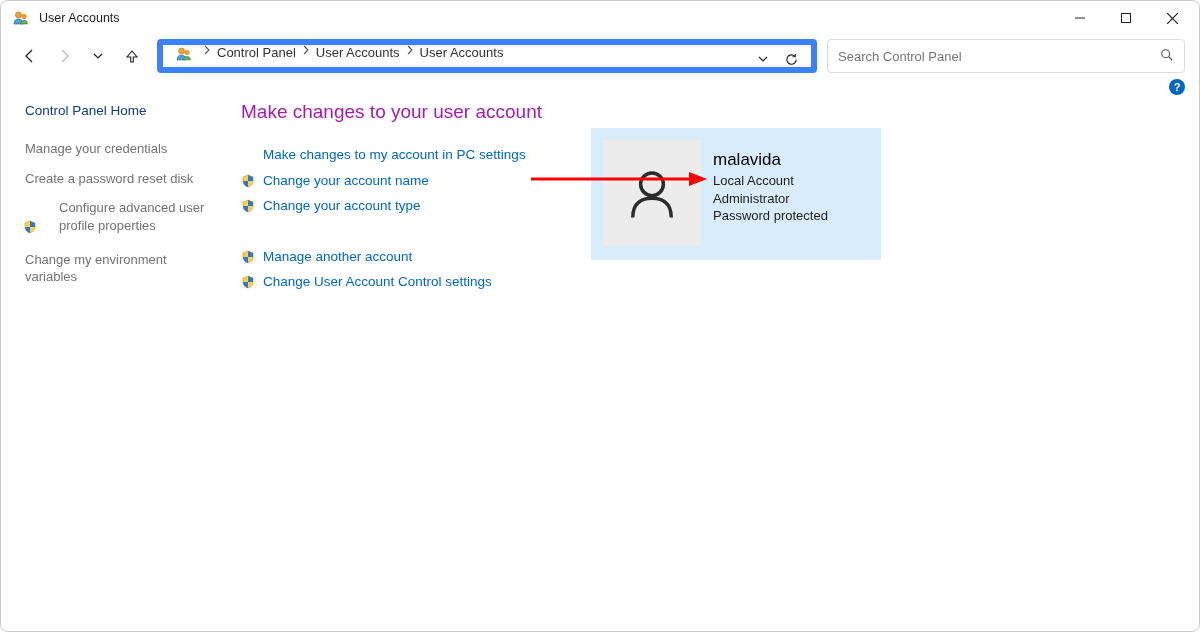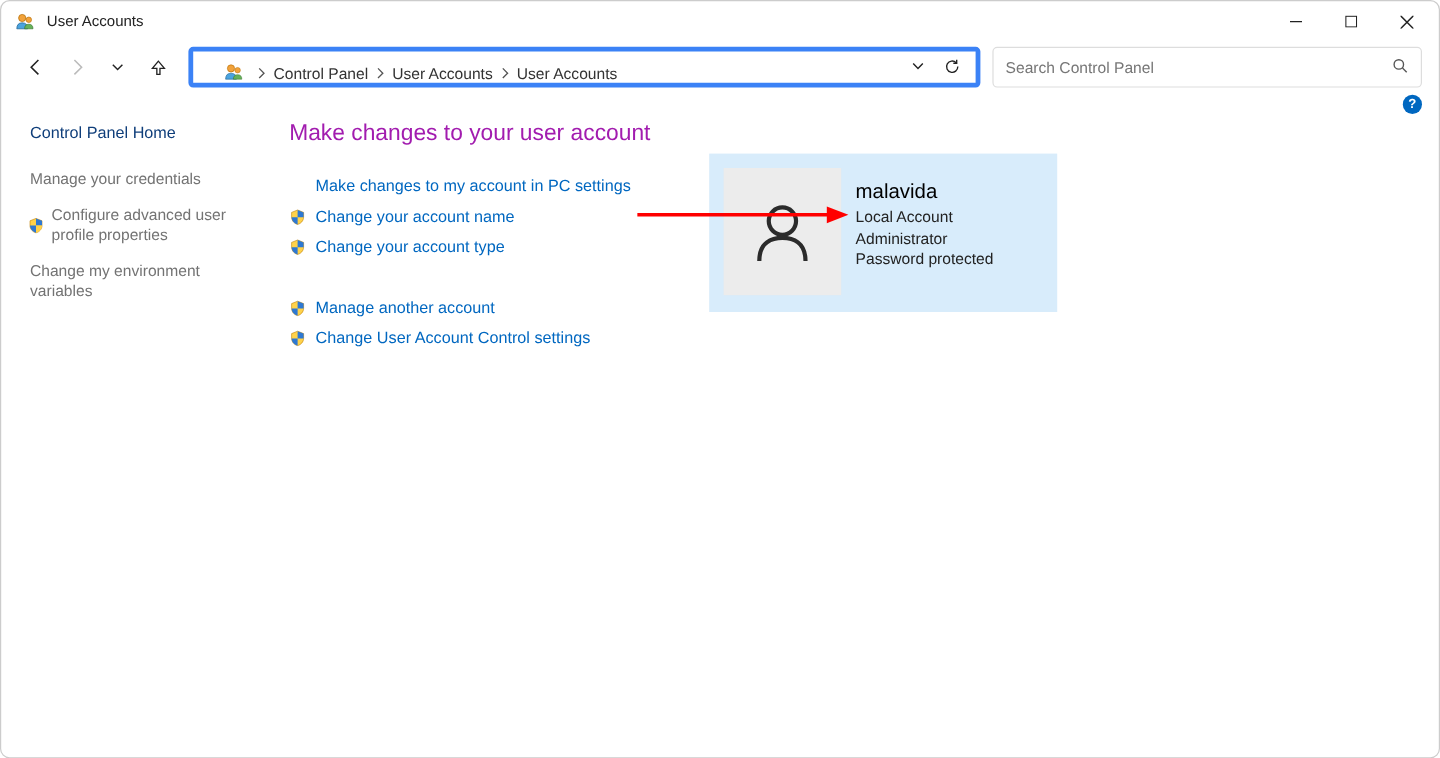--- a/index.html
+++ b/index.html
@@ -45,25 +45,25 @@
   }
   .navbtn {
     width: 30px; height: 30px;
     display: flex; align-items: center; justify-content: center;
     color: #333; border-radius: 4px;
   }
   .navbtn.disabled { color: #bbb; }
   .addrbar {
     flex: 1;
     display: flex;
-    align-items: flex-end;
+    align-items: flex-start;
     height: 34px;
-    border: 4px solid #3b82f6;
+    border: 6px solid #3b82f6;
     border-radius: 4px;
-    padding: 0 6px 0 25px;
+    padding: 0 6px 0 12px;
     margin: 0 6px;
   }
   .addrbar .addr-icon { width: 18px; height: 18px; margin-right: 8px; display:flex;align-items:center;justify-content:center;}
   .addrbar .crumb { color: #333; font-size: 13px; padding: 0 4px; }
   .addrbar .sep { color: #666; font-size: 11px; padding: 0 2px; }
   .addrbar .spacer { flex: 1; }
   .addrbtn {
     width: 28px; height: 28px;
     display:flex;align-items:center;justify-content:center;
     color:#333;
@@ -104,21 +104,21 @@
     color: #0f3e7a; font-size: 13.5px;
     margin: 0 0 16px 0;
   }
   .side-item {
     color: #737373; font-size: 13px;
     padding: 6px 0;
     line-height: 1.35;
   }
   .side-item.with-icon { position: relative; padding-left: 0px; margin-left: -2px;}
   .shield-container {
-    display:inline-flex; align-items:center; gap:6px;
+    display:inline-flex; align-items:flex-end; gap:22px;
   }
   .shield-container .shield-svg{ flex:0 0 14px; margin-top:2px;}
   .main {
     flex: 1;
     padding: 6px 10px 0 10px;
     position: relative;
   }
   .page-heading {
     color: #a21caf;
     font-size: 19px;
@@ -272,20 +272,21 @@
 
 <div class="helprow">
   <div class="help-icon clickable">?</div>
 </div>
 
 <div class="content">
 
   <div class="sidebar">
     <div class="cp-home clickable">Control Panel Home</div>
     <div class="side-item clickable">Manage your credentials</div>
+    <div class="side-item clickable">Create a password reset disk</div>
     <div class="side-item with-icon clickable">
       <div class="shield-container">
         <svg class="shield-svg" width="14" height="14" viewBox="0 0 14 14">
           <path d="M7 1 L12 3 V7 C12 10 9.5 12.5 7 13 C4.5 12.5 2 10 2 7 V3 Z" fill="#ffd24a" stroke="#c08000" stroke-width="0.5"></path>
           <path d="M7 1 L12 3 V7 L7 7 Z" fill="#2e78d2"></path>
           <path d="M7 7 L12 7 C12 10 9.5 12.5 7 13 Z" fill="#ffd24a"></path>
           <path d="M2 7 L7 7 L7 13 C4.5 12.5 2 10 2 7 Z" fill="#2e78d2"></path>
         </svg>
         <span>Configure advanced user profile properties</span>
       </div>

